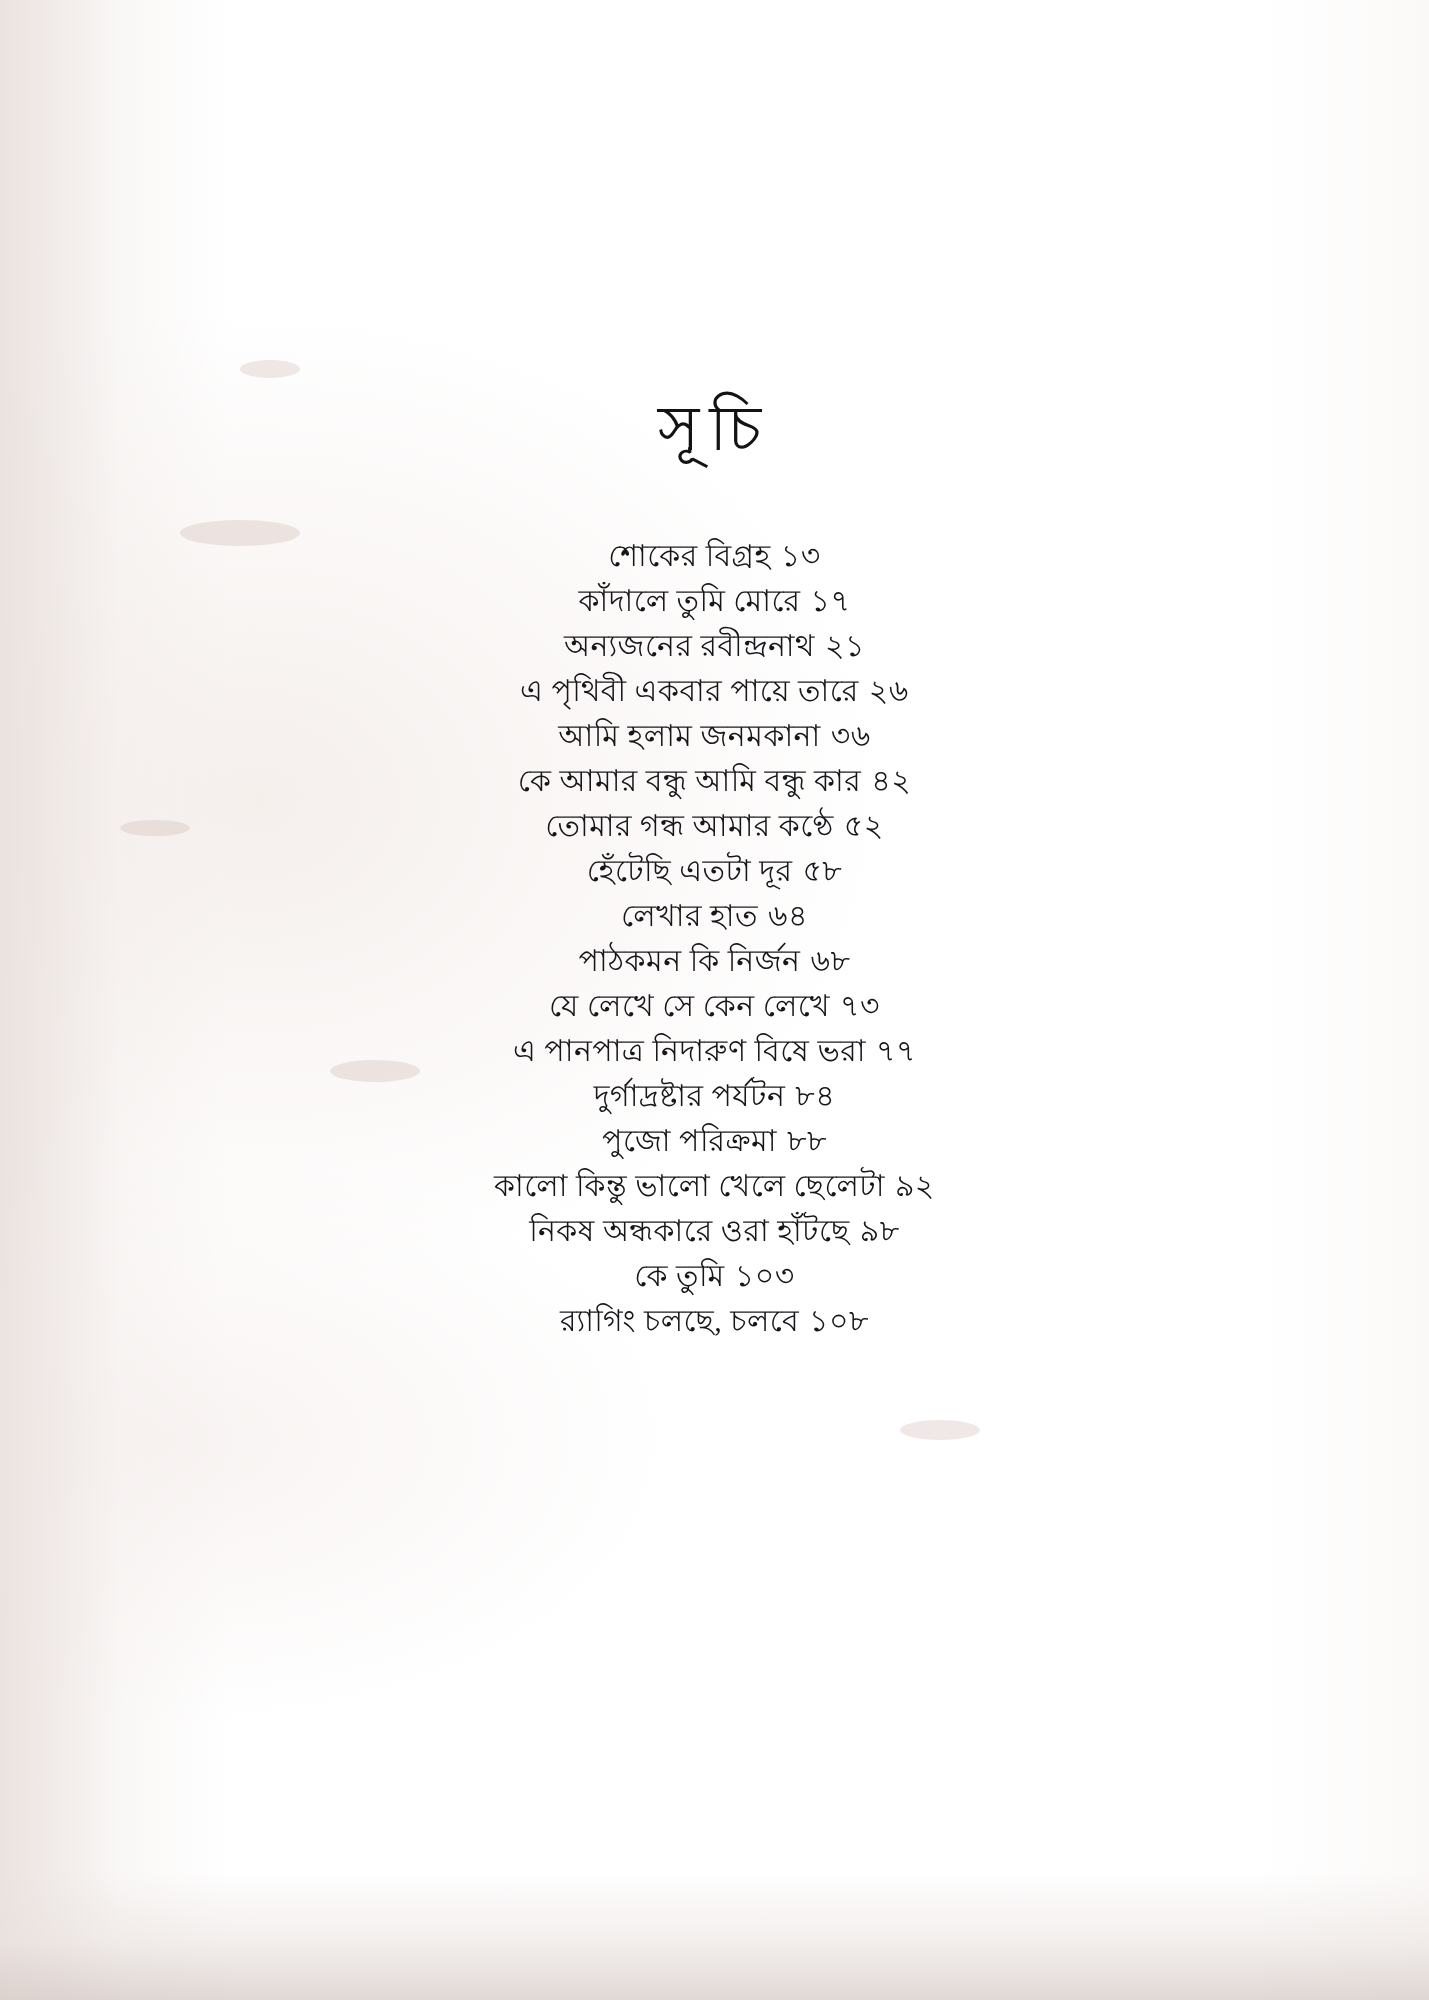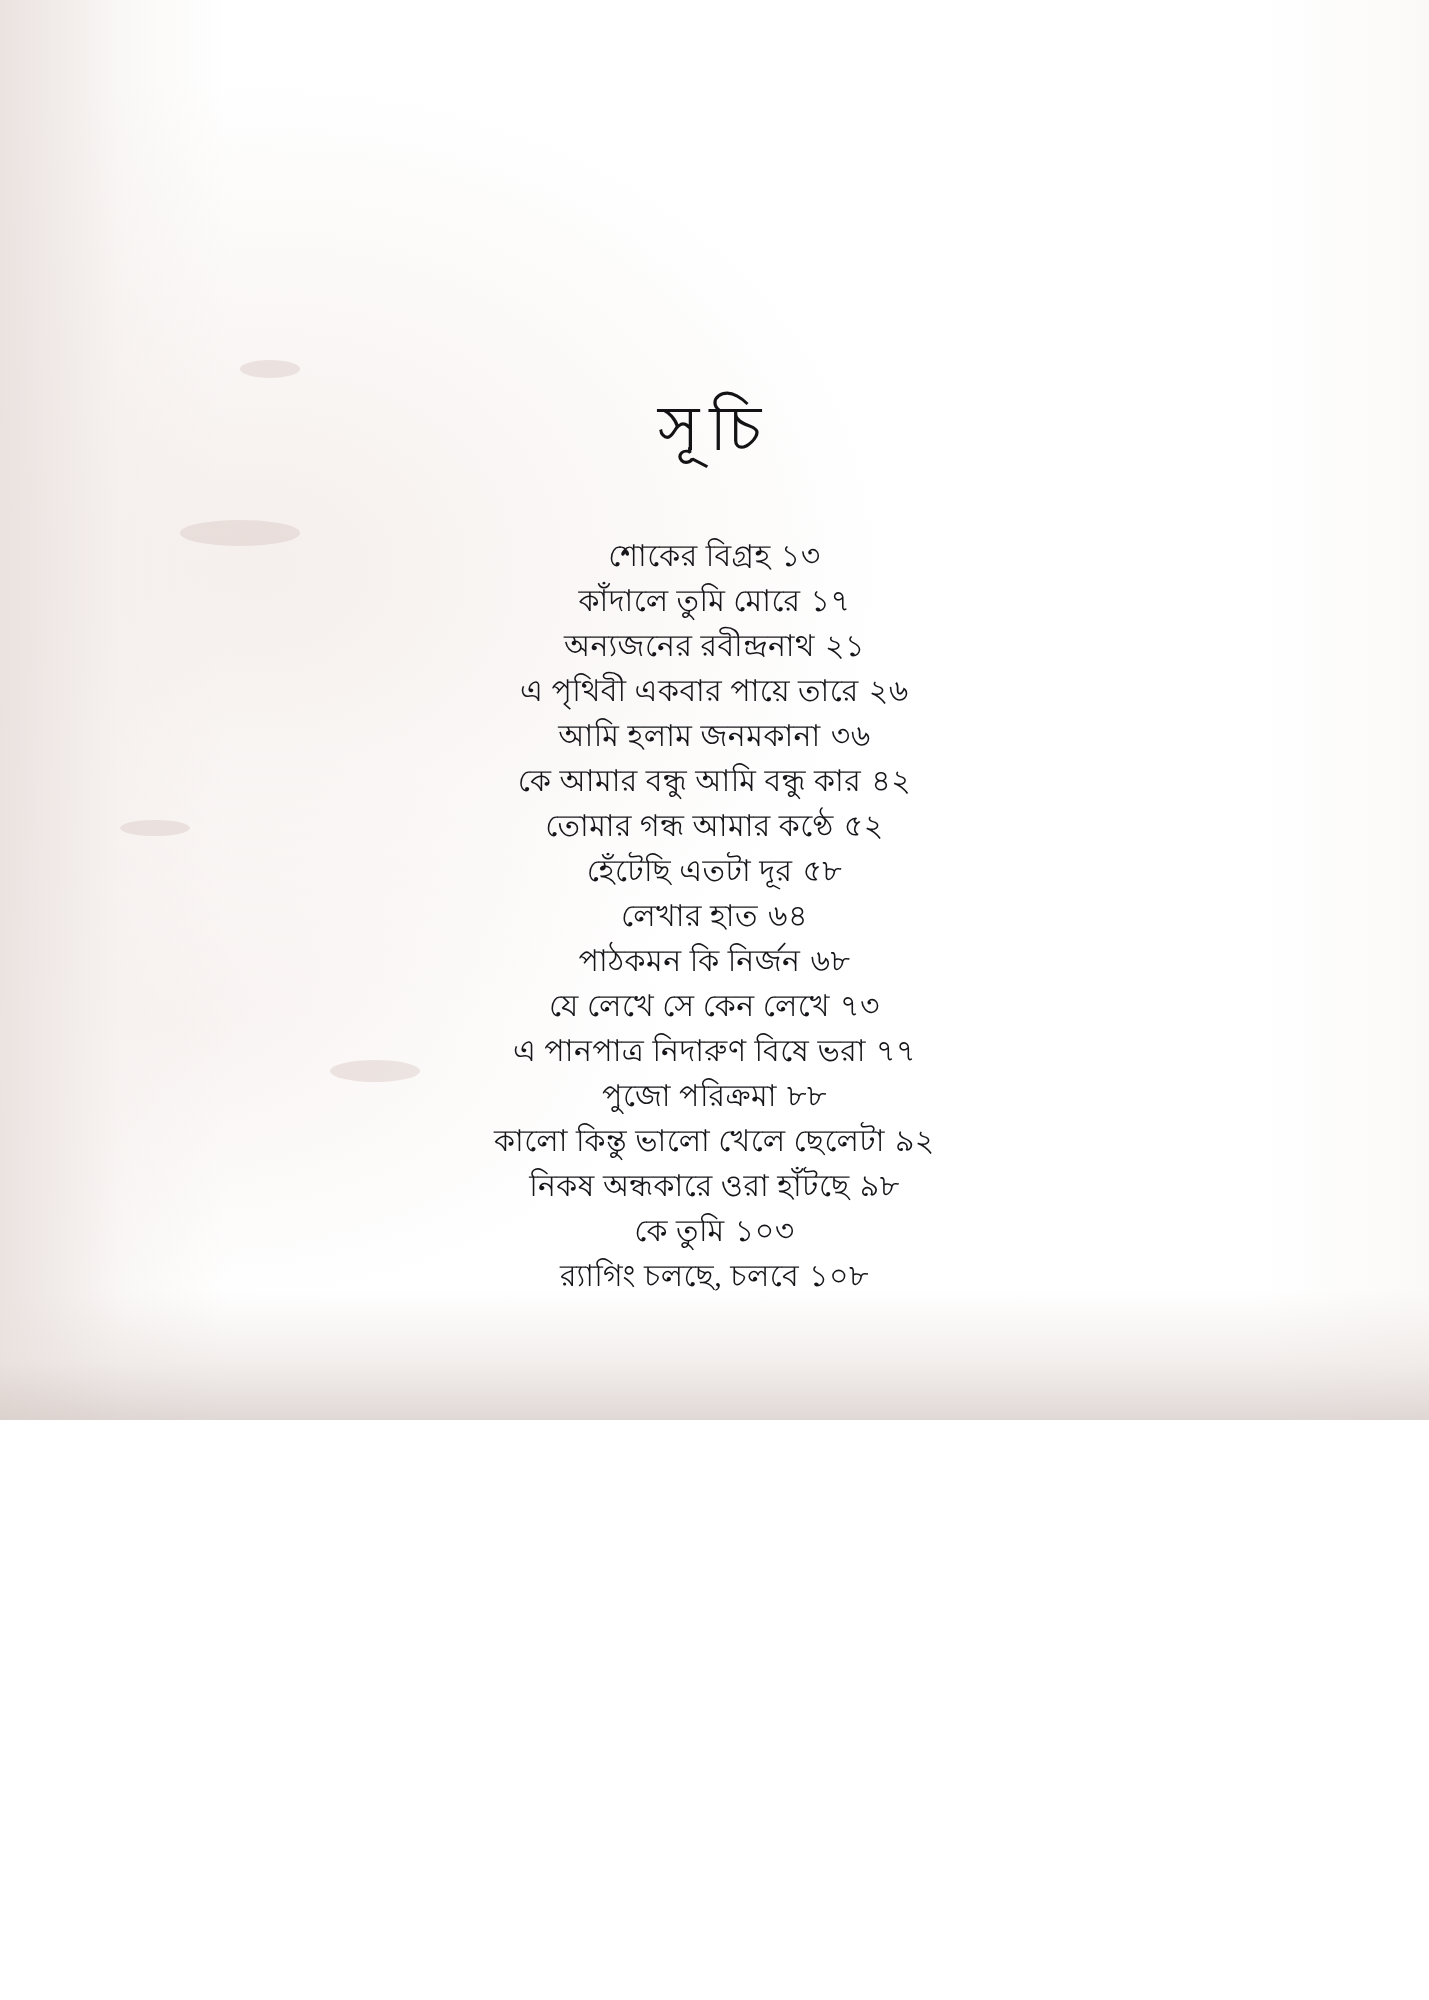--- a/index.html
+++ b/index.html
@@ -11,21 +11,21 @@
     height: 2000px;
     background: #ffffff;
     font-family: "Liberation Serif", "DejaVu Serif", serif;
     overflow: hidden;
   }
 
   
   .page {
     position: relative;
     width: 1429px;
-    height: 1420px;
+    height: 2000px;
     background:
       radial-gradient(ellipse 900px 700px at 18% 40%, rgba(243,236,233,0.85) 0%, rgba(255,255,255,0) 70%),
       radial-gradient(ellipse 700px 400px at 12% 72%, rgba(246,240,238,0.8) 0%, rgba(255,255,255,0) 72%),
       linear-gradient(to right, #f4efed 0%, #ffffff 16%, #ffffff 88%, #fbf9f8 100%),
       #ffffff;
     overflow: hidden;
     font-family: Liberation Serif, serif;
   }
 
   
@@ -141,20 +141,23 @@
       <li class="toc-item">
         <span class="entry-title">পাঠকমন কি নির্জন</span><span class="entry-page">৬৮</span>
       </li>
       <li class="toc-item">
         <span class="entry-title">যে লেখে সে কেন লেখে</span><span class="entry-page">৭৩</span>
       </li>
       <li class="toc-item">
         <span class="entry-title">এ পানপাত্র নিদারুণ বিষে ভরা</span><span class="entry-page">৭৭</span>
       </li>
       <li class="toc-item">
+        <span class="entry-title">দুর্গাদ্রষ্টার পর্যটন</span><span class="entry-page">৮৪</span>
+      </li>
+      <li class="toc-item">
         <span class="entry-title">পুজো পরিক্রমা</span><span class="entry-page">৮৮</span>
       </li>
       <li class="toc-item">
         <span class="entry-title">কালো কিন্তু ভালো খেলে ছেলেটা</span><span class="entry-page">৯২</span>
       </li>
       <li class="toc-item">
         <span class="entry-title">নিকষ অন্ধকারে ওরা হাঁটছে</span><span class="entry-page">৯৮</span>
       </li>
       <li class="toc-item">
         <span class="entry-title">কে তুমি</span><span class="entry-page">১০৩</span>

